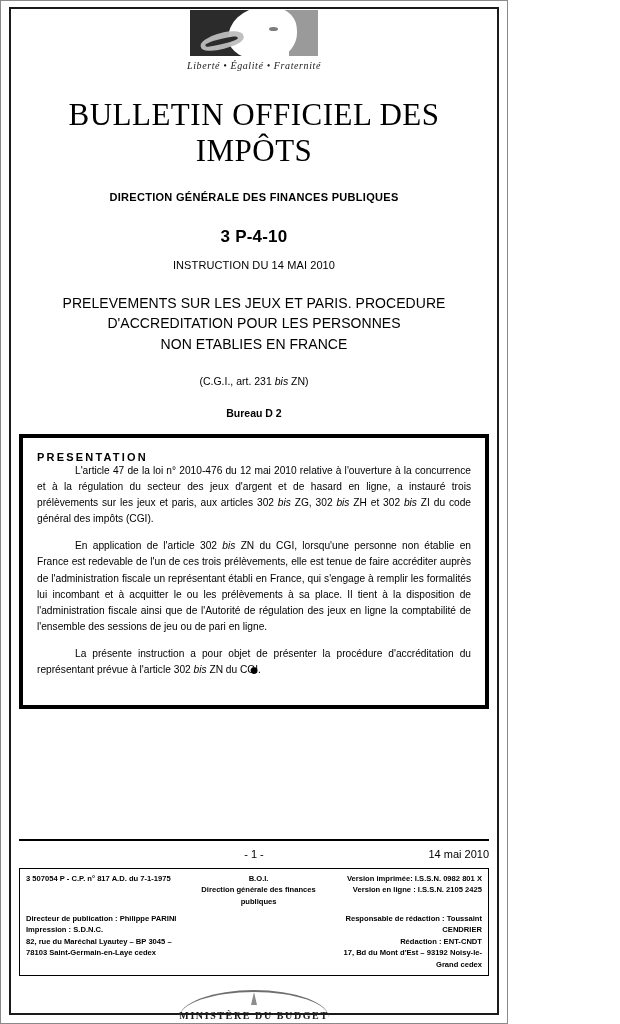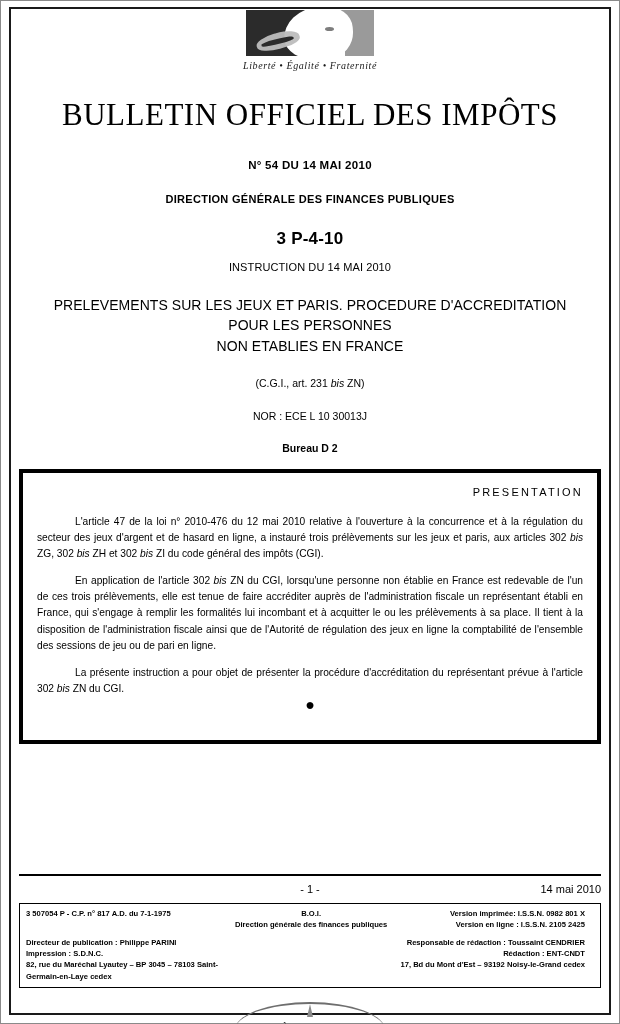--- a/index.html
+++ b/index.html
@@ -10,21 +10,21 @@
   }
   body {
     width: 620px;
     height: 1024px;
     font-family: "Liberation Sans", sans-serif;
     color: #000000;
     overflow: hidden;
   }
   .page {
     position: relative;
-    width: 620px;
+    width: 508px;
     height: 1024px;
     box-sizing: border-box;
     border: 1px solid #8a8a8a;
     background: #ffffff;
   }
   .page-frame {
     position: absolute;
     left: 8px;
     top: 6px;
     right: 8px;
@@ -192,25 +192,24 @@
   
   .presentation-box {
     margin: 15px 0 0 0;
     border: 4px solid #000000;
     box-sizing: border-box;
     height: 275px;
     padding: 13px 14px 0 14px;
     position: relative;
   }
   .presentation-title {
-    text-align: right;
-    font-size: 11px;
-    font-weight: normal;
+    text-align: left;
+    font-size: 11px;
+    font-weight: bold;
     letter-spacing: 2.2px;
-    margin-bottom: 16px;
   }
   .pres-para {
     font-size: 10.2px;
     line-height: 1.58;
     text-align: justify;
     text-indent: 38px;
     margin: 0 0 11px 0;
   }
   .pres-para i { font-style: italic; }
   .bullet-dot {
@@ -245,21 +244,21 @@
   .page-line-wrap { position: relative; }
   .page-line .spacer { visibility: hidden; }
 
   
   .imprint-box {
     margin-top: 8px;
     border: 1px solid #000;
     box-sizing: border-box;
     font-size: 7.6px;
     font-weight: bold;
-    padding: 4px 15px 5px 6px;
+    padding: 4px 6px 5px 6px;
     line-height: 1.5;
   }
   .imprint-row {
     display: flex;
     justify-content: space-between;
     align-items: flex-start;
   }
   .imp-left { width: 36%; text-align: left; }
   .imp-center { width: 30%; text-align: center; }
   .imp-right { width: 34%; text-align: right; }
@@ -319,30 +318,28 @@
         <div class="profile"></div>
         <div class="chin"></div>
         <div class="hand"></div>
         <div class="hand2"></div>
         <div class="eye"></div>
       </div>
       <div class="devise">Liberté • Égalité • Fraternité</div>
     </div>
 
     <h1 class="main-title">BULLETIN OFFICIEL DES IMPÔTS</h1>
-    <div class="issue-line">N° 54 DU 14 MAI 2010</div>
     <div class="direction-line">DIRECTION GÉNÉRALE DES FINANCES PUBLIQUES</div>
     <div class="ref-code">3 P-4-10</div>
     <div class="instruction-date">INSTRUCTION DU 14 MAI 2010</div>
     <div class="subject">
       <span>PRELEVEMENTS SUR LES JEUX ET PARIS. PROCEDURE D'ACCREDITATION POUR LES PERSONNES</span><br>
       <span>NON ETABLIES EN FRANCE</span>
     </div>
     <div class="cgi-ref"><span>(C.G.I., art. 231 </span><i>bis</i><span> ZN)</span></div>
-    <div class="nor-line">NOR : ECE L 10 30013J</div>
     <div class="bureau-line">Bureau D 2</div>
 
     <div class="presentation-box">
       <div class="presentation-title">PRESENTATION</div>
 
       <p class="pres-para"><span>L'article 47 de la loi n° 2010-476 du 12 mai 2010 relative à l'ouverture à la concurrence et à la régulation du secteur des jeux d'argent et de hasard en ligne, a instauré trois prélèvements sur les jeux et paris, aux articles 302 </span><i>bis</i><span> ZG, 302 </span><i>bis</i><span> ZH et 302 </span><i>bis</i><span> ZI du code général des impôts (CGI).</span></p>
 
       <p class="pres-para"><span>En application de l'article 302 </span><i>bis</i><span> ZN du CGI, lorsqu'une personne non établie en France est redevable de l'un de ces trois prélèvements, elle est tenue de faire accréditer auprès de l'administration fiscale un représentant établi en France, qui s'engage à remplir les formalités lui incombant et à acquitter le ou les prélèvements à sa place. Il tient à la disposition de l'administration fiscale ainsi que de l'Autorité de régulation des jeux en ligne la comptabilité de l'ensemble des sessions de jeu ou de pari en ligne.</span></p>
 
       <p class="pres-para"><span>La présente instruction a pour objet de présenter la procédure d'accréditation du représentant prévue à l'article 302 </span><i>bis</i><span> ZN du CGI.</span></p>

